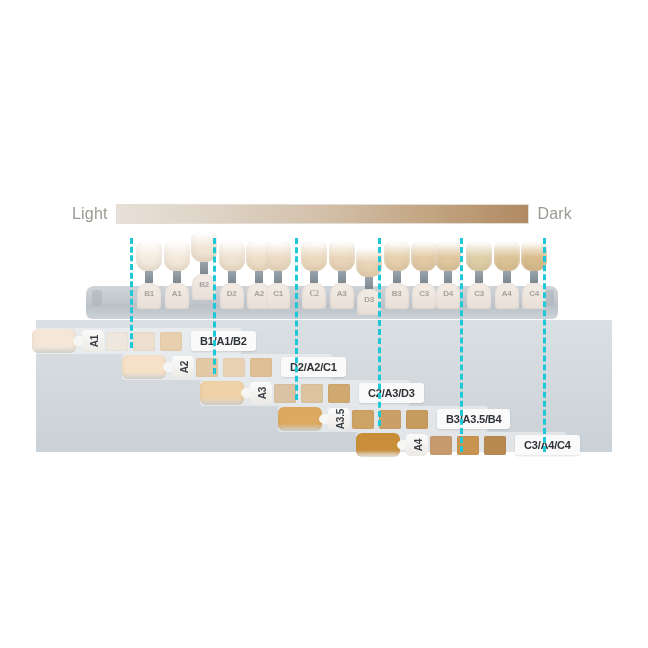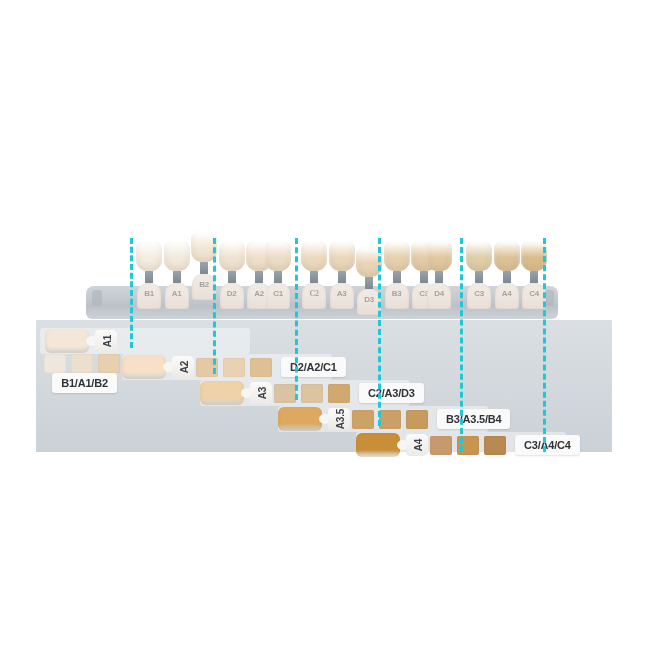--- a/index.html
+++ b/index.html
@@ -224,20 +224,25 @@
     background: rgba(255,255,255,.42);
     border-radius: 3px;
     z-index: -1;
   }
 </style>
 </head>
 <body>
 
 <div id="stage">
 
+  <div class="grad-row">
+    <span class="grad-label">Light</span>
+    <div class="grad-bar" id="gradBar" style="background: linear-gradient(90deg, rgb(232, 224, 216) 0%, rgb(221, 210, 196) 25%, rgb(211, 192, 170) 50%, rgb(195, 166, 131) 75%, rgb(176, 138, 98) 100%);"></div>
+    <span class="grad-label">Dark</span>
+  </div>
 
   <div class="panel"></div>
 
   <div class="tray"></div>
   <div class="tray-lip"></div>
   <div class="tray-notch" style="left:92px"></div>
   <div class="tray-notch" style="left:544px"></div>
 
   <div id="teeth">
       <div class="tooth" style="left: 136px; top: 241px;">
@@ -310,21 +315,21 @@
           <span class="code">B3</span>
         </div>
       </div>
       <div class="tooth" style="left: 411px; top: 241px;">
         <div class="crown" style="background:linear-gradient(180deg,#ffffff 0%,#e3cba6 55%,#e3cba6 100%)"></div>
         <div class="neck"></div>
         <div class="body">
           <span class="code">C3</span>
         </div>
       </div>
-      <div class="tooth" style="left: 426px; top: 241px;">
+      <div class="tooth" style="left: 435px; top: 241px;">
         <div class="crown" style="background:linear-gradient(180deg,#ffffff 0%,#e1c79f 55%,#e1c79f 100%)"></div>
         <div class="neck"></div>
         <div class="body">
           <span class="code">D4</span>
         </div>
       </div>
       <div class="tooth" style="left: 466px; top: 241px;">
         <div class="crown" style="background:linear-gradient(180deg,#ffffff 0%,#decfa8 55%,#decfa8 100%)"></div>
         <div class="neck"></div>
         <div class="body">
@@ -350,21 +355,21 @@
   <div id="dashes">
       <div class="dash-line" style="left: 130px; top: 238px; height: 110px; border-left-color: rgb(31, 200, 214);"></div>
       <div class="dash-line" style="left: 212.5px; top: 238px; height: 136px; border-left-color: rgb(31, 200, 214);"></div>
       <div class="dash-line" style="left: 295px; top: 238px; height: 162px; border-left-color: rgb(31, 200, 214);"></div>
       <div class="dash-line" style="left: 377.5px; top: 238px; height: 188px; border-left-color: rgb(31, 200, 214);"></div>
       <div class="dash-line" style="left: 460px; top: 238px; height: 214px; border-left-color: rgb(31, 200, 214);"></div>
       <div class="dash-line" style="left: 542.5px; top: 238px; height: 214px; border-left-color: rgb(31, 200, 214);"></div>
     </div>
 
   <div id="strips">
-      <div class="strip" style="left: 40px; top: 328px; flex-direction: column;">
+      <div class="strip" style="left: 32px; top: 328px;">
         <div class="strip-bg" style="width:210px"></div>
         <div class="paddle">
           <div class="blade" style="background:linear-gradient(180deg,#f5e7d7 0%,#f5e7d7 70%, rgba(0,0,0,.06) 100%)"></div>
           <div class="waist"></div>
           <div class="handle"></div>
           <div class="rot-label">A1</div>
         </div>
         <div class="swatches">
           <div class="sw" style="background:#eee7dd"></div>
           <div class="sw" style="background:#eddfcd"></div>

